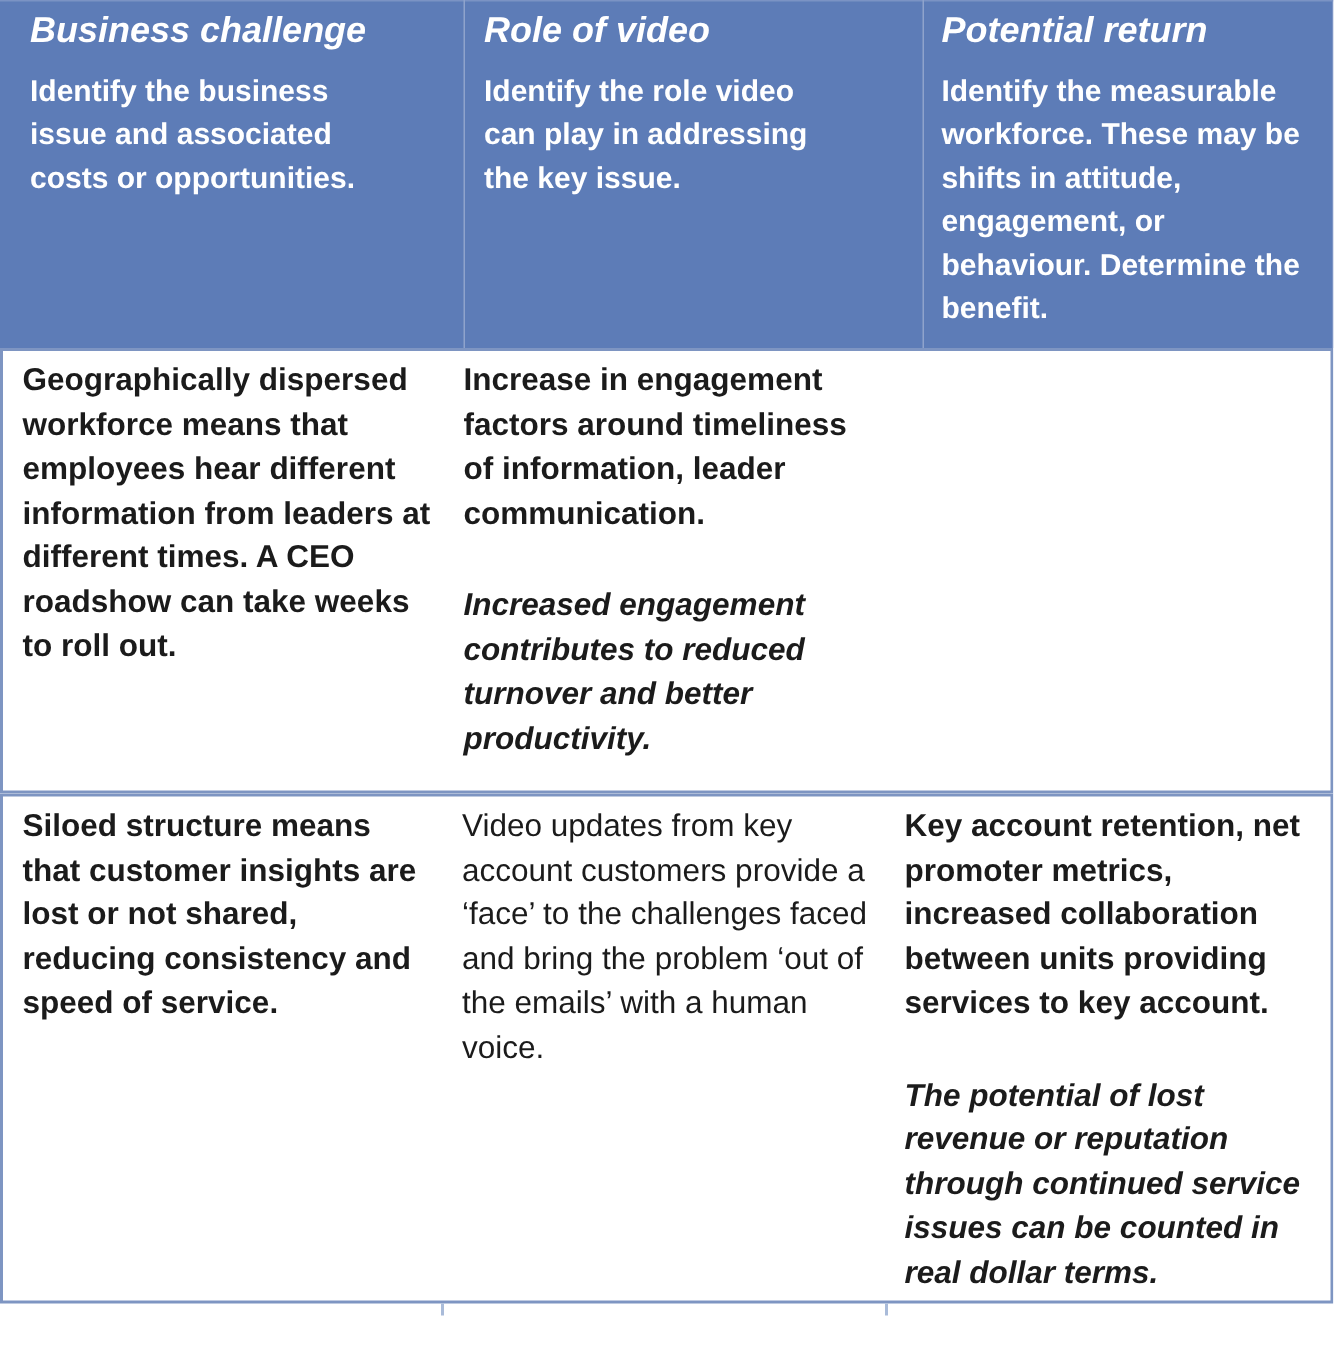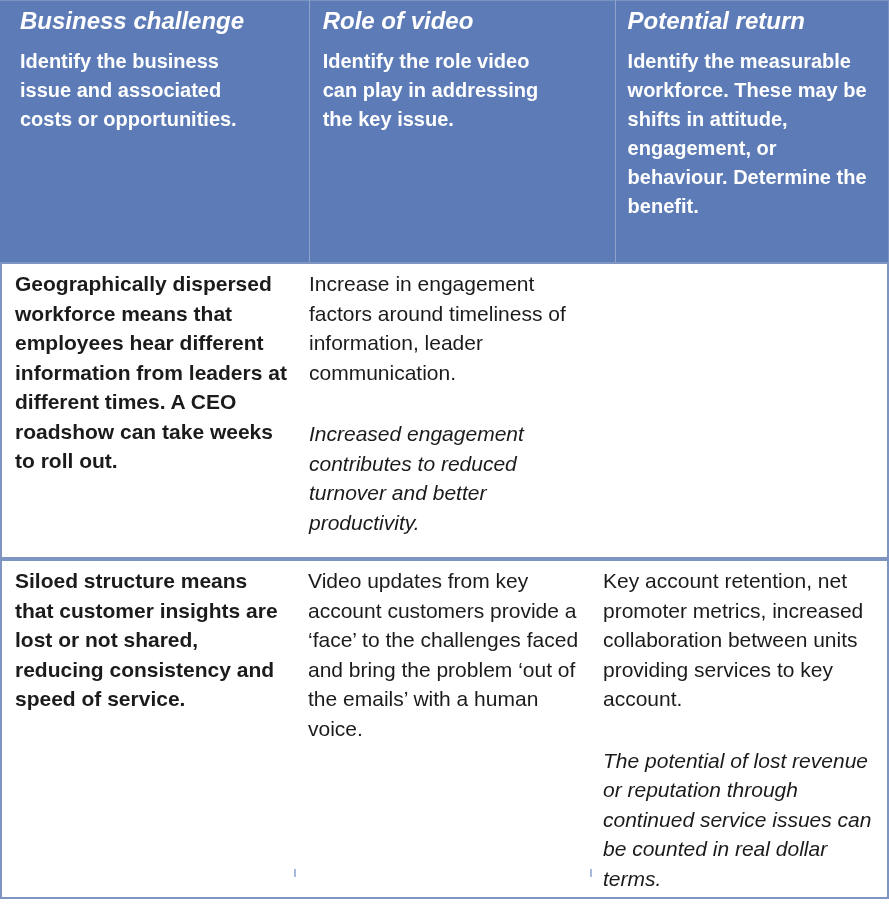--- a/index.html
+++ b/index.html
@@ -6,21 +6,21 @@
   .page{
     position:relative;
     width:889px;height:908px;
     background:#ffffff;
     font-family:"Liberation Sans",sans-serif;
     overflow:hidden;
   }
   
   .thead{
     display:flex;
-    height:262px;
+    height:232px;
     background:#5d7cb7;
     box-shadow:inset 0 1px 0 #7b93c4, inset -1px 0 0 #7b93c4;
     gap:36px;
   }
   .th{box-sizing:border-box;color:#ffffff;padding-top:6px;}
   .th-1{width:296px;padding-left:20px;padding-right:14px;}
   .th-2{width:294px;padding-left:13px;padding-right:10px;border-left:1px solid #8fa3cc;}
   .th-3{width:299px;padding-left:12px;padding-right:10px;border-left:1px solid #8fa3cc;}
   .th-title{
     font-style:italic;font-weight:700;
@@ -41,21 +41,21 @@
   .trow-1{height:297px;}
   .trow-2{height:340px;}
   .td{
     box-sizing:border-box;
     font-size:21px;line-height:29.5px;
     color:#1b1b1b;
     padding-top:5px;
   }
   .td-c1{width:294px;font-weight:700;padding-left:13px;padding-right:8px;}
   .td-c2{width:294px;font-weight:400;padding-left:12px;padding-right:8px;}
-  .td-c3{width:297px;font-weight:400;padding-left:13px;padding-right:9px;}
+  .td-c3{width:297px;font-weight:700;padding-left:13px;padding-right:9px;}
   .td-note{font-style:italic;margin-top:32px;}
   
   .tick{
     position:absolute;top:869px;width:2px;height:8px;background:#a9bbd9;
   }
   .tick-1{left:294px;}
   .tick-2{left:590px;}
 </style>
 </head>
 <body>

